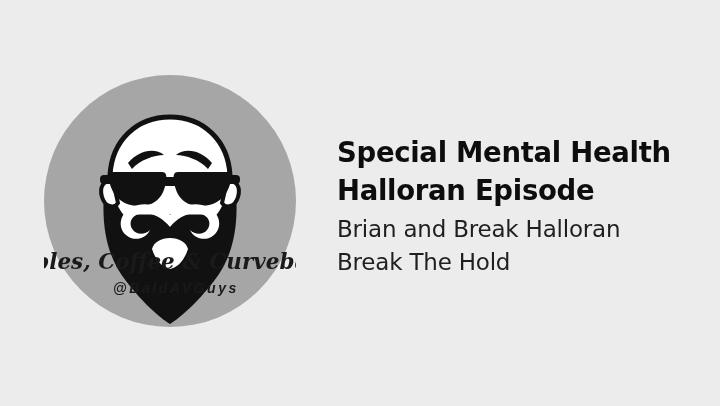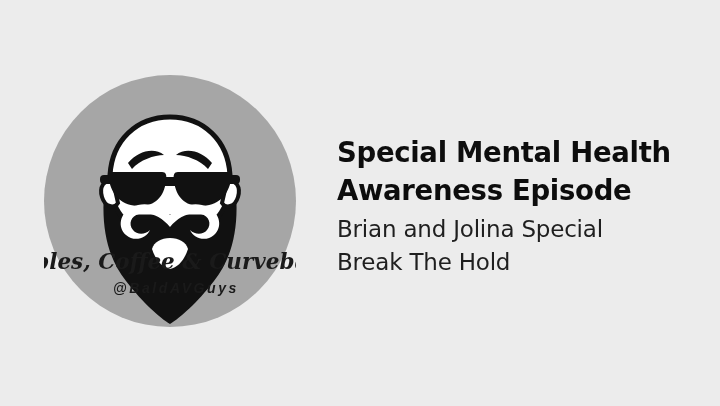--- a/index.html
+++ b/index.html
@@ -150,18 +150,18 @@
       </g>
 
       <text class="script-text" x="126" y="194" text-anchor="middle">Cables, Coffee &amp; Curveballs</text>
 
       <text class="handle-text" x="132" y="218" text-anchor="middle">@BaldAVGuys</text>
     </svg>
   </div>
 
   <div id="episode-text">
     <h1 id="episode-title">Special Mental Health
-Awareness Episode</h1>
-    <p id="episode-subtitle">Brian and Jolina Special
+Halloran Episode</h1>
+    <p id="episode-subtitle">Brian and Break Halloran
 Break The Hold</p>
   </div>
 
 </div>
 
 </body></html>

